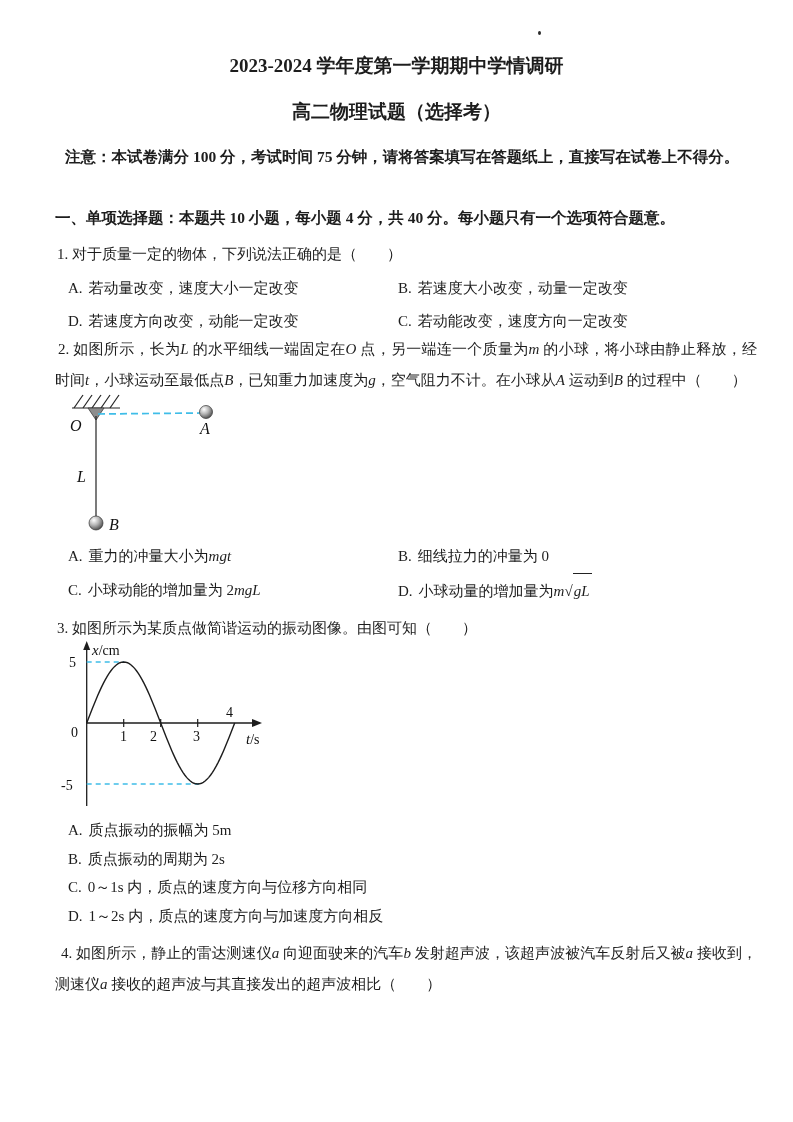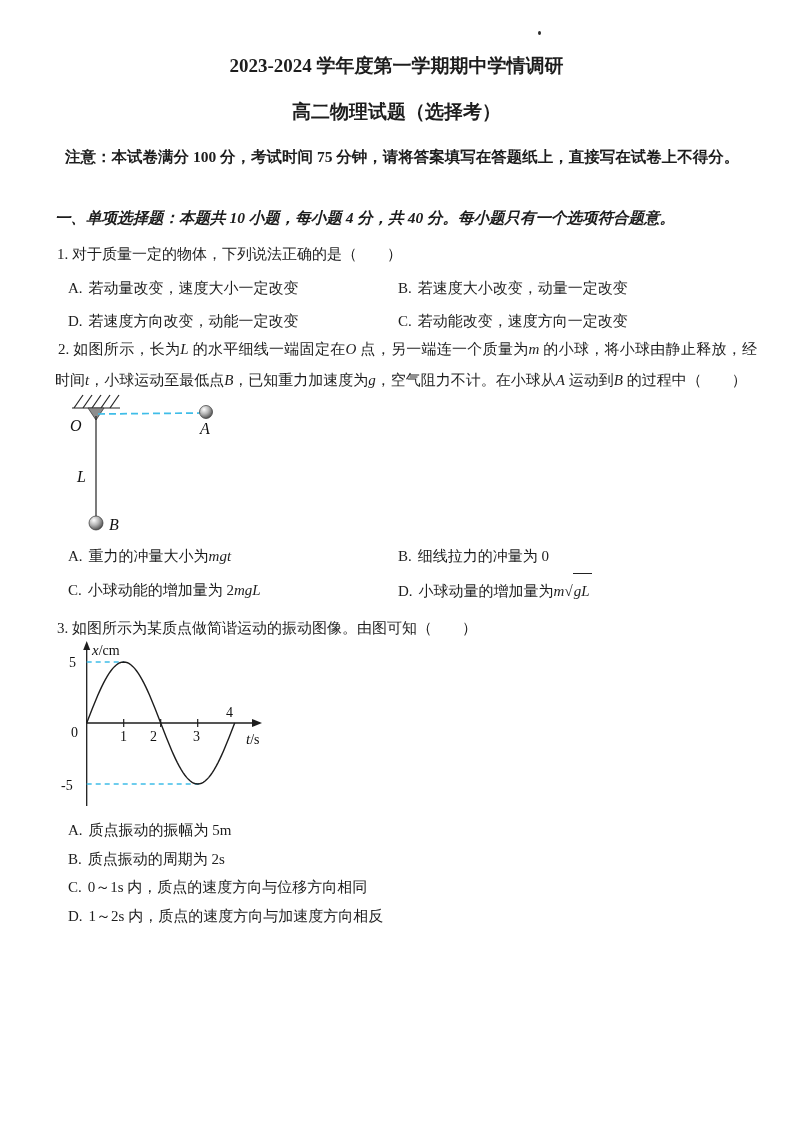--- a/index.html
+++ b/index.html
@@ -2,21 +2,21 @@
 <html><head>
 <meta charset="utf-8">
 <style>
   html,body{margin:0;padding:0;background:#ffffff;}
   .page{position:relative;width:793px;height:1122px;background:#fff;overflow:hidden;
         font-family:"Liberation Serif","DejaVu Serif",serif;color:#1d1d1d;}
   .abs{position:absolute;}
   .title{width:100%;text-align:center;font-weight:700;font-size:19px;line-height:26px;}
   .notice{left:55px;top:140px;width:702px;font-weight:700;font-size:15.5px;line-height:33px;
           text-align:justify;text-indent:10px;}
-  .section{left:55px;top:206px;width:702px;font-weight:700;font-size:15.5px;line-height:24px;font-style:italic;}
+  .section{left:55px;top:206px;width:702px;font-weight:700;font-size:15.5px;line-height:24px;}
   .stem{left:57px;width:700px;font-size:15px;line-height:24px;}
   .para{left:55px;width:702px;font-size:15px;line-height:31px;text-align:justify;text-indent:3px;}
   .opt-grid{left:68px;width:690px;display:grid;grid-template-columns:330px auto;font-size:15px;}
   .q1opts{top:272px;line-height:33px;}
   .q2opts{top:539px;line-height:34px;}
   .q3opts{left:68px;top:816px;width:690px;font-size:15px;line-height:28.5px;}
   .opt-label{margin-right:6px;}
   em{font-style:italic;font-family:"Liberation Serif",serif;}
   .sqrt{white-space:nowrap;}
   .sqrt .rad{font-style:normal;}
@@ -116,16 +116,17 @@
     </text>
   </svg>
 
   <div class="abs q3opts">
     <div><span class="opt-label">A.</span><span>质点振动的振幅为 5m</span></div>
     <div><span class="opt-label">B.</span><span>质点振动的周期为 2s</span></div>
     <div><span class="opt-label">C.</span><span>0～1s 内，质点的速度方向与位移方向相同</span></div>
     <div><span class="opt-label">D.</span><span>1～2s 内，质点的速度方向与加速度方向相反</span></div>
   </div>
 
+  <div class="abs para" style="top:938px;text-indent:6px;">4. 如图所示，静止的雷达测速仪<em>a</em> 向迎面驶来的汽车<em>b</em> 发射超声波，该超声波被汽车反射后又被<em>a</em> 接收到，测速仪<em>a</em> 接收的超声波与其直接发出的超声波相比（　　）</div>
 
   <div class="abs footer">第 1页/共 7页</div>
 
 </div>
 
 </body></html>

